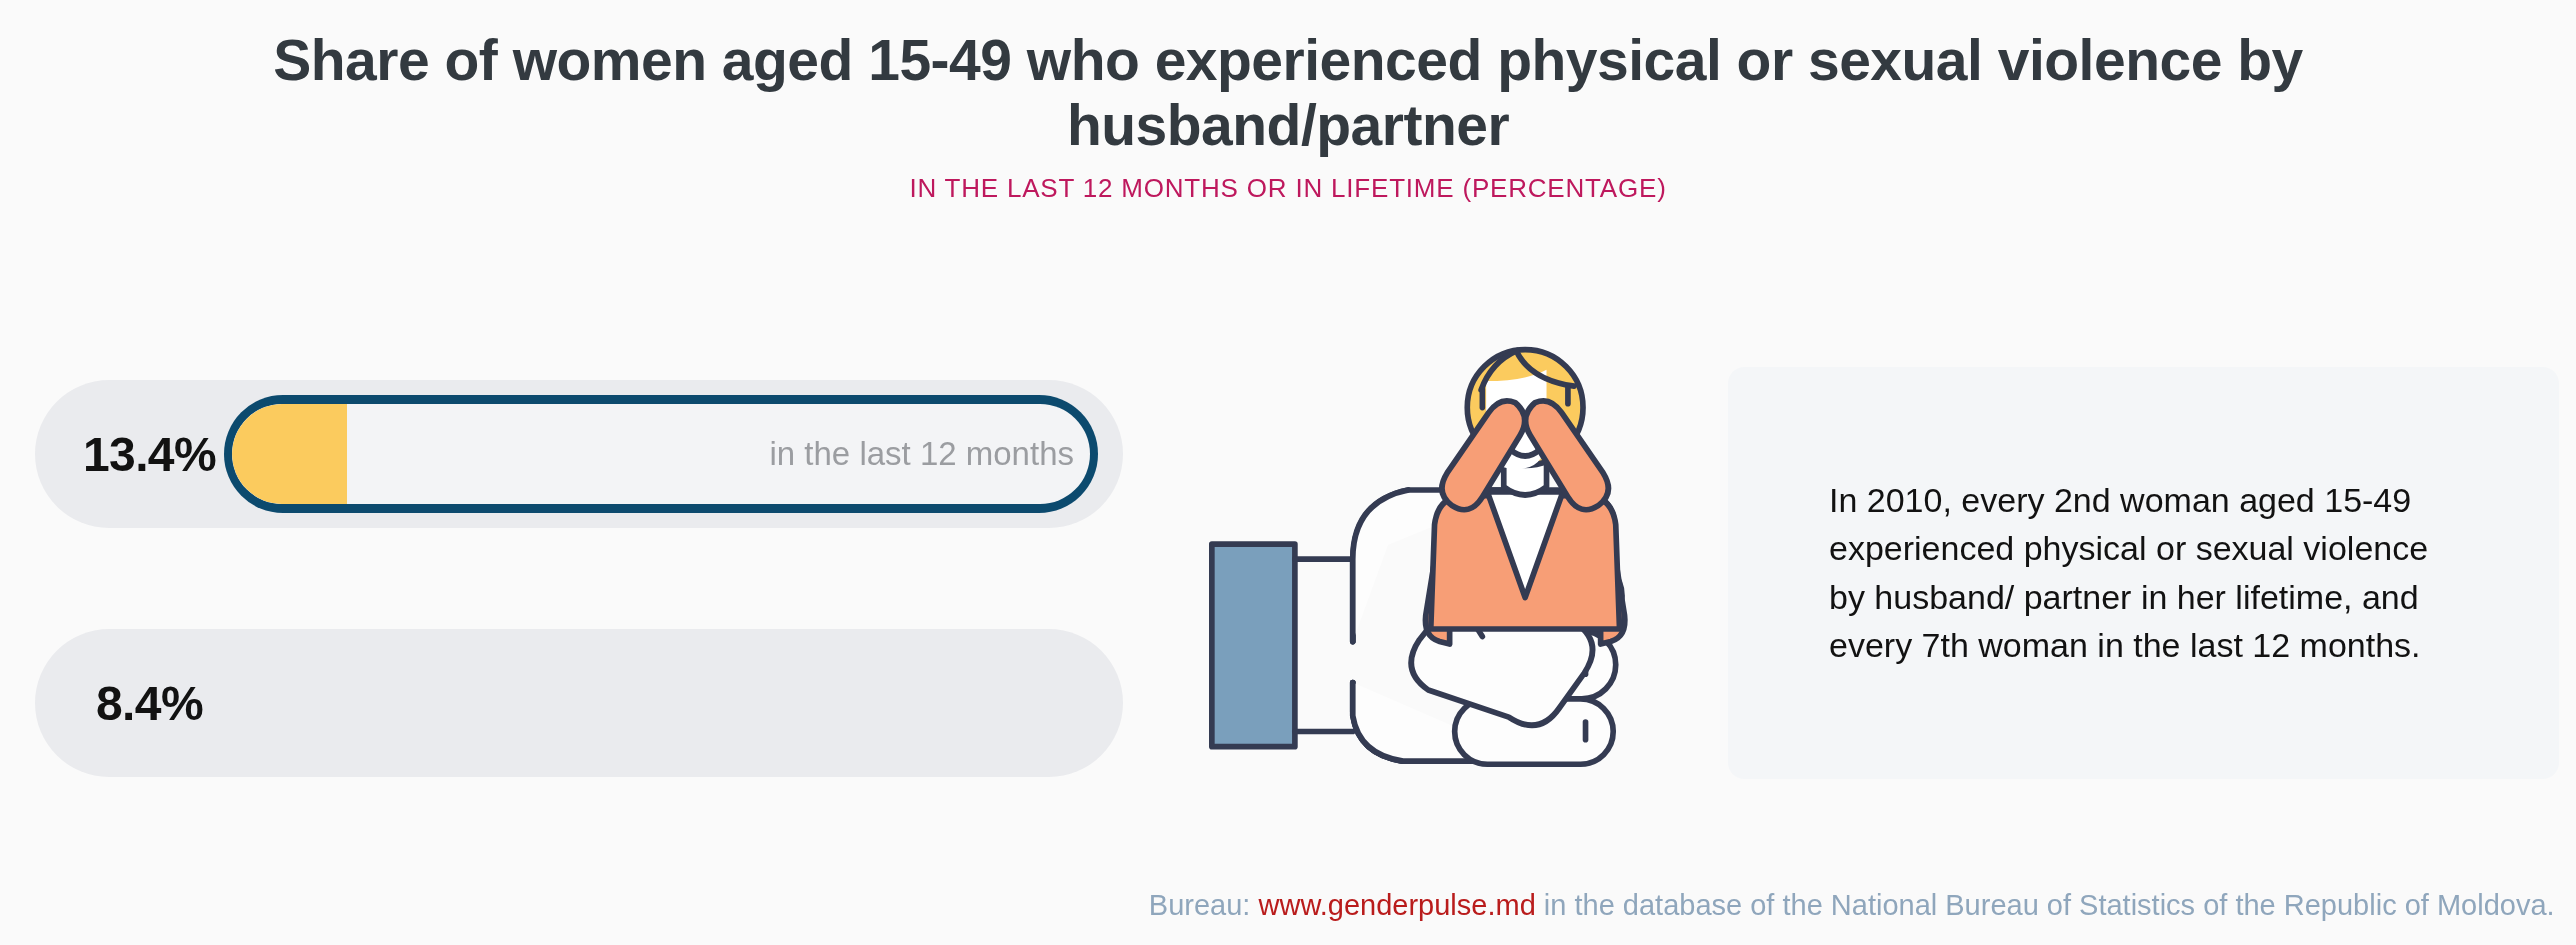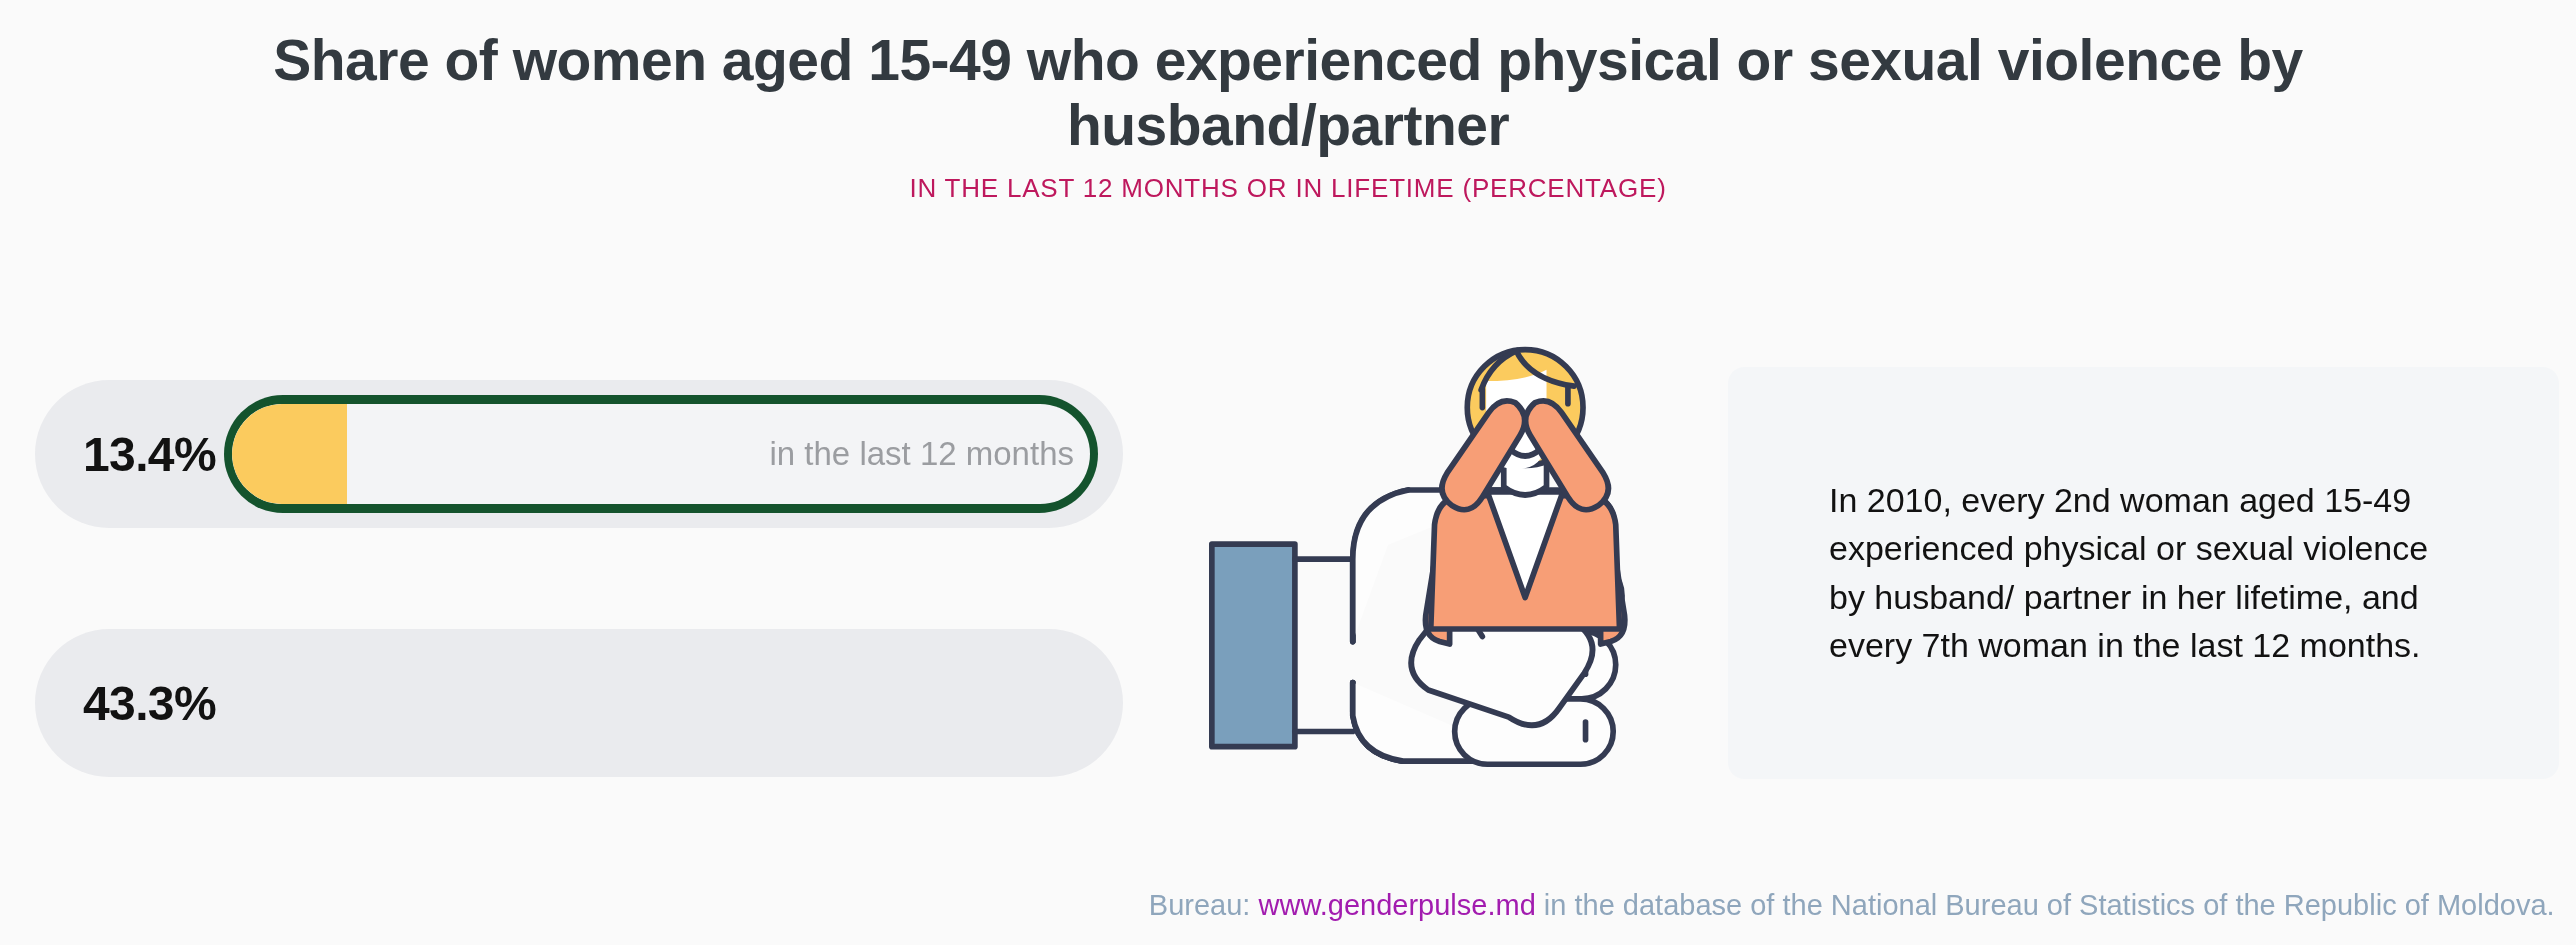--- a/index.html
+++ b/index.html
@@ -37,21 +37,21 @@
   .bar-pct {
     position:absolute; left:39px; top:50%;
     transform:translateY(-50%);
     font-size:48px; font-weight:700; color:#121212;
     letter-spacing:-0.6px;
     width:151px; text-align:center;
   }
   .track-ring {
     position:absolute; left:189px; top:15px;
     width:874px; height:118px;
-    background:#14532d;
+    background:#0c4a6e;
     border-radius:59px;
     overflow:hidden;
     display:flex; align-items:center;
   }
   .track {
     position:absolute; left:8.2px; top:8.8px;
     width:858px; height:100px;
     background:#F3F4F6;
     border-radius:50px;
     overflow:hidden;
@@ -85,21 +85,21 @@
     font-size:34px; line-height:1.42;
     color:#121212; font-weight:400;
   }
 
   
   .source {
     position:absolute; right:21.4px; bottom:22.6px;
     font-size:29px; color:#8FA6BC; font-weight:400;
     white-space:nowrap;
   }
-  .source .lnk { color:#a21caf; }
+  .source .lnk { color:#b91c1c; }
 </style>
 </head>
 <body>
 
 <div id="root">
 
   <div class="header">
     <div class="title">Share of women aged 15-49 who experienced physical or sexual violence by husband/partner</div>
     <div class="subtitle">IN THE LAST 12 MONTHS OR IN LIFETIME (PERCENTAGE)</div>
   </div>
@@ -110,21 +110,21 @@
       <div class="bar-pct">13.4%</div>
       <div class="track-ring">
         <div class="track">
           <div class="fill" id="fill0" style="width: 13.4%; background: rgb(251, 203, 94);"></div>
         </div>
         <div class="track-label">in the last 12 months</div>
       </div>
     </div>
 
     <div class="bar-shell">
-      <div class="bar-pct">43.3%</div>
+      <div class="bar-pct">8.4%</div>
     </div>
 
   </div>
 
   <div class="illo">
     <svg viewBox="0 0 790 720" xmlns="http://www.w3.org/2000/svg">
       <g fill="none" stroke="#343B52" stroke-width="9" stroke-linecap="round" stroke-linejoin="round">
 
         <rect x="22" y="345" width="132" height="322" fill="#7A9FBC"></rect>
 

